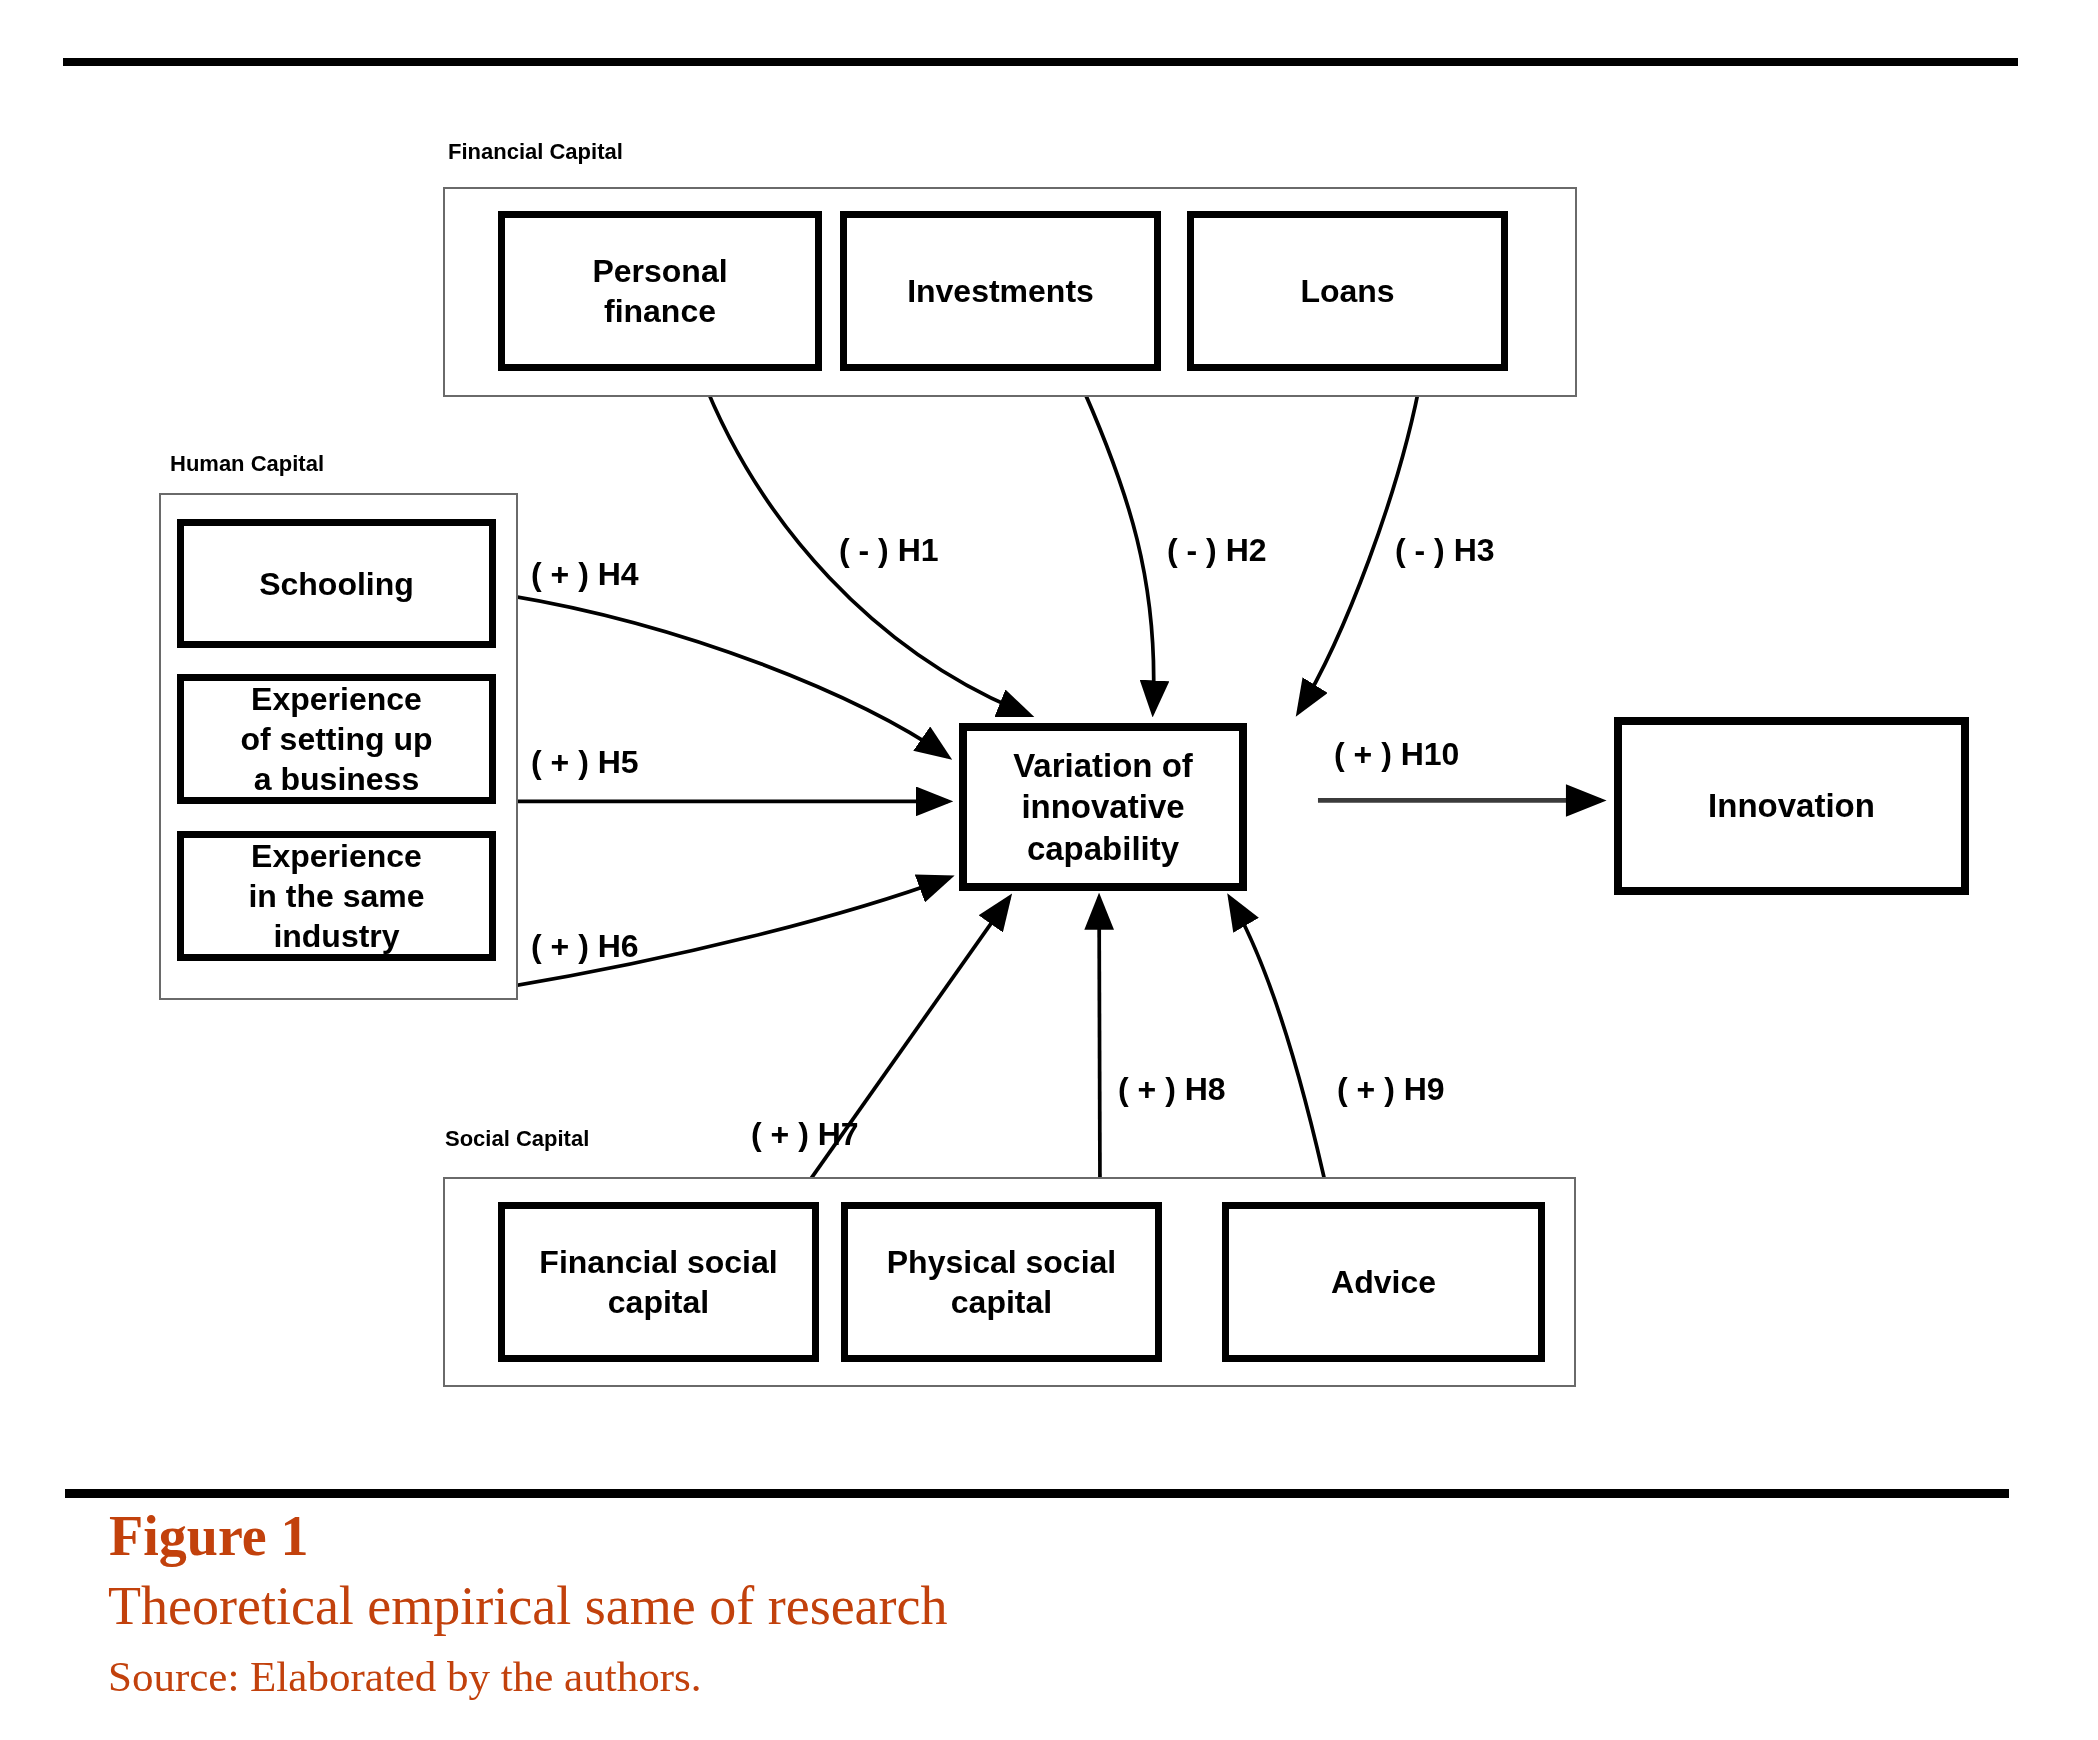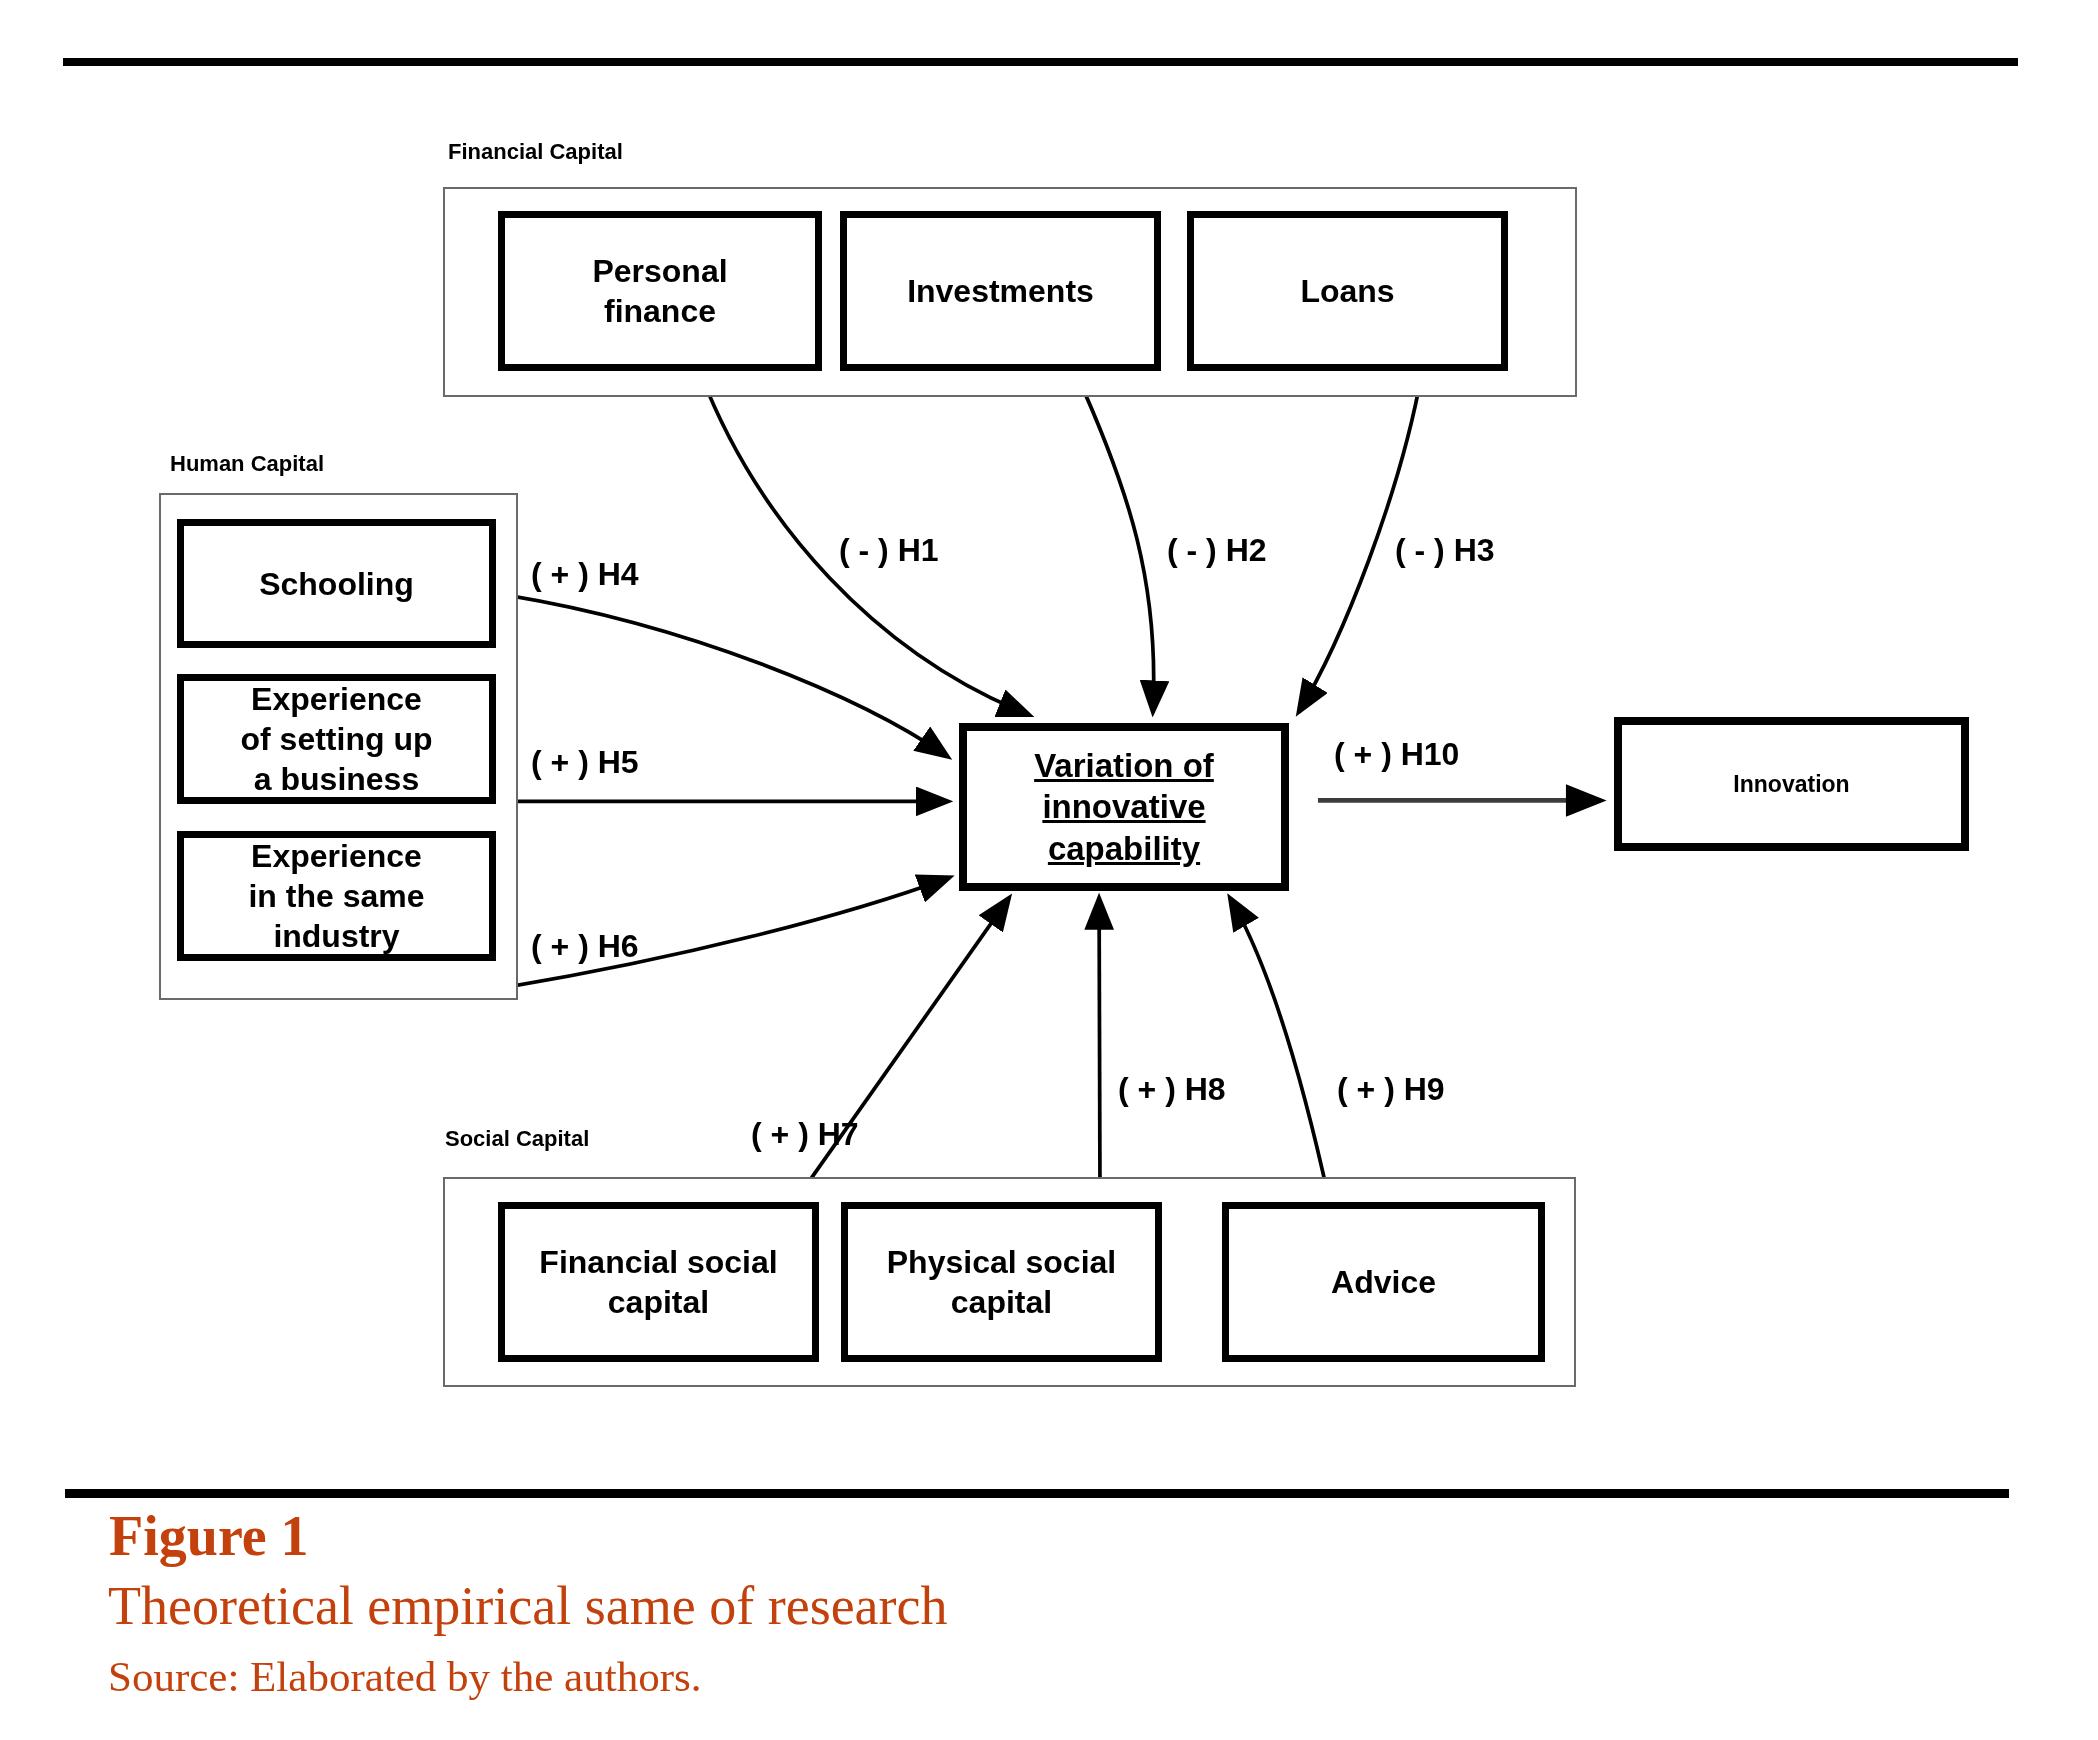--- a/index.html
+++ b/index.html
@@ -30,22 +30,22 @@
   }
   #box-personal{left:498px;top:211px;width:324px;height:160px;}
   #box-investments{left:840px;top:211px;width:321px;height:160px;}
   #box-loans{left:1187px;top:211px;width:321px;height:160px;}
   #box-schooling{left:177px;top:519px;width:319px;height:129px;}
   #box-setup{left:177px;top:674px;width:319px;height:130px;}
   #box-industry{left:177px;top:831px;width:319px;height:130px;}
   #box-finsocial{left:498px;top:1202px;width:321px;height:160px;}
   #box-physocial{left:841px;top:1202px;width:321px;height:160px;}
   #box-advice{left:1186px;top:1202px;width:323px;height:160px;margin-left:36px;}
-  #box-central{left:959px;top:723px;width:330px;height:168px;border-width:8.3px;font-size:33px;text-decoration:underline;}
-  #box-innovation{left:1614px;top:717px;width:355px;height:134px;border-width:8.3px;font-size:23px;}
+  #box-central{left:959px;top:723px;width:288px;height:168px;border-width:8.3px;font-size:33px;}
+  #box-innovation{left:1614px;top:717px;width:355px;height:178px;border-width:8.3px;font-size:33px;}
 
   .hlabel{
     position:absolute;font-weight:bold;font-size:32px;line-height:1;white-space:nowrap;
   }
   #lbl-h1{left:839px;top:534px;}
   #lbl-h2{left:1167px;top:534px;}
   #lbl-h3{left:1395px;top:534px;}
   #lbl-h4{left:531px;top:558px;}
   #lbl-h5{left:531px;top:746px;}
   #lbl-h6{left:531px;top:930px;}

